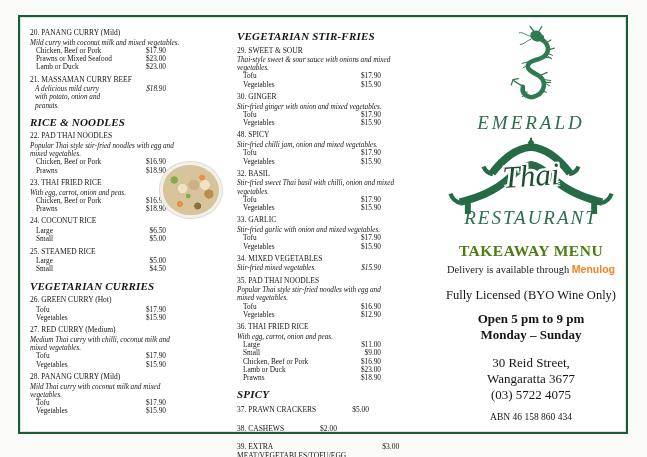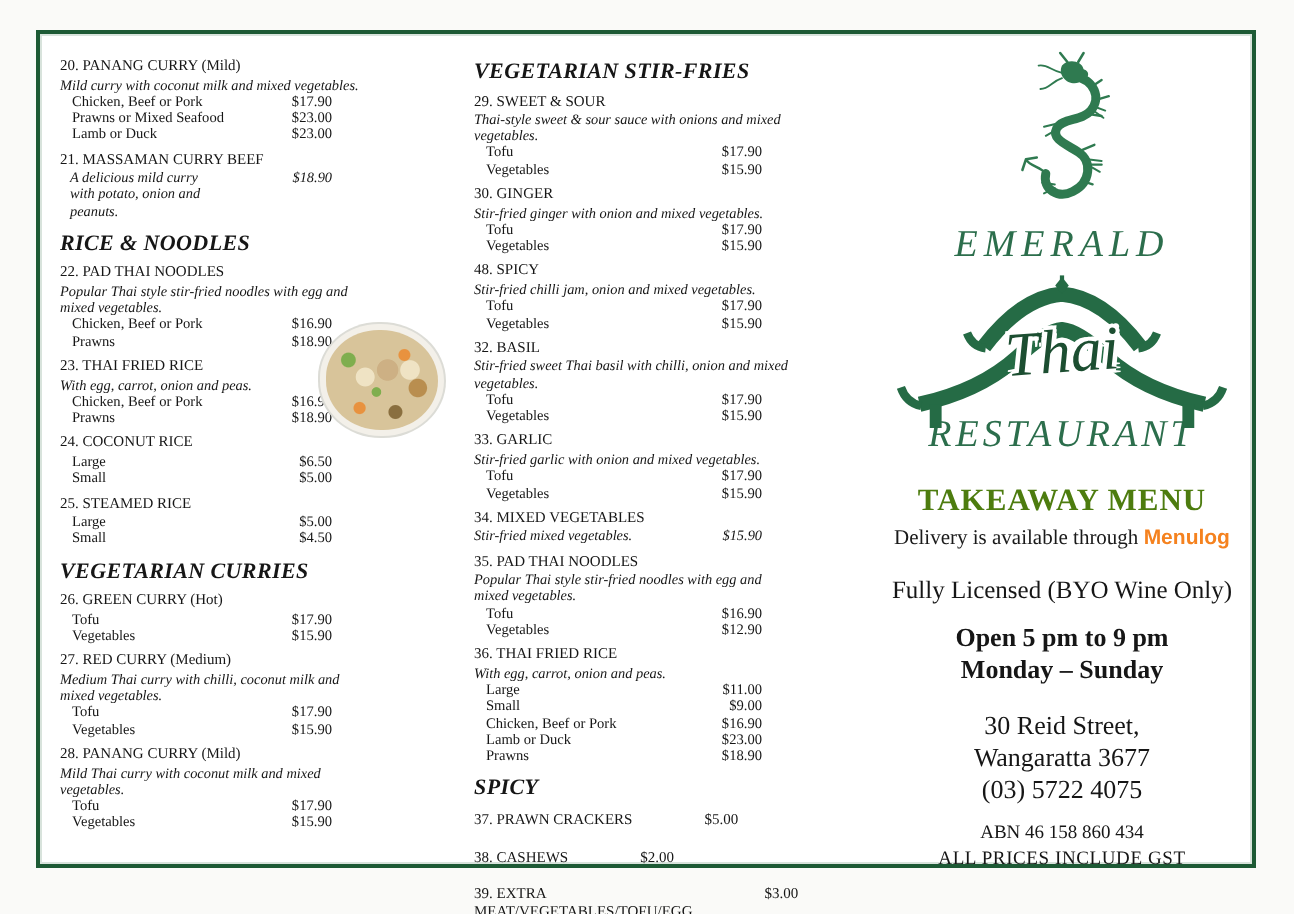--- a/index.html
+++ b/index.html
@@ -418,16 +418,15 @@
       <div>Monday – Sunday</div>
     </div>
 
     <div class="address">
       <div>30 Reid Street,</div>
       <div>Wangaratta 3677</div>
       <div>(03) 5722 4075</div>
     </div>
 
     <div class="abn">ABN 46 158 860 434</div>
-    <div class="gst">ALL PRICES INCLUDE GST</div>
   </div>
 <div class="food-photo"></div>
   </div>
 
 </body></html>

